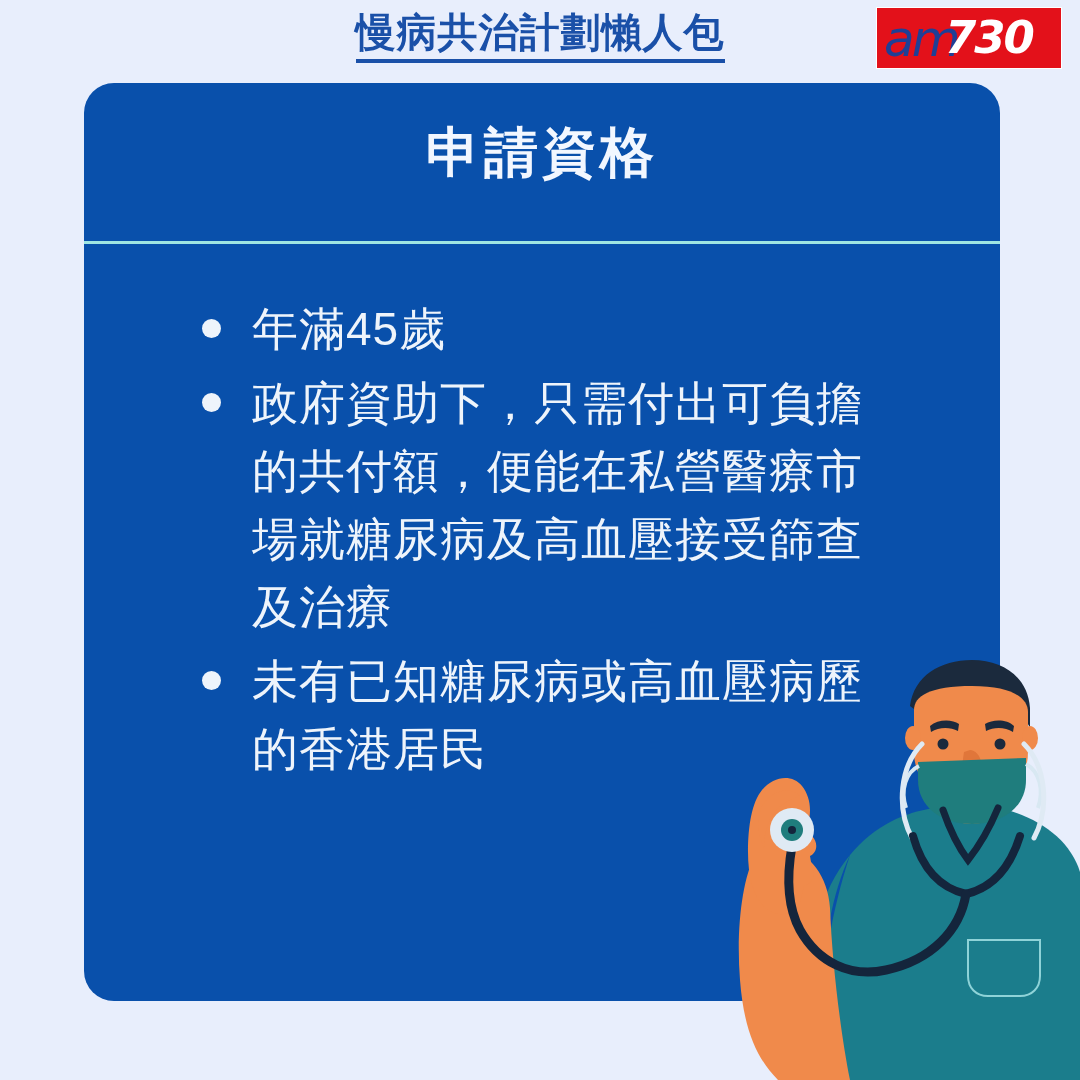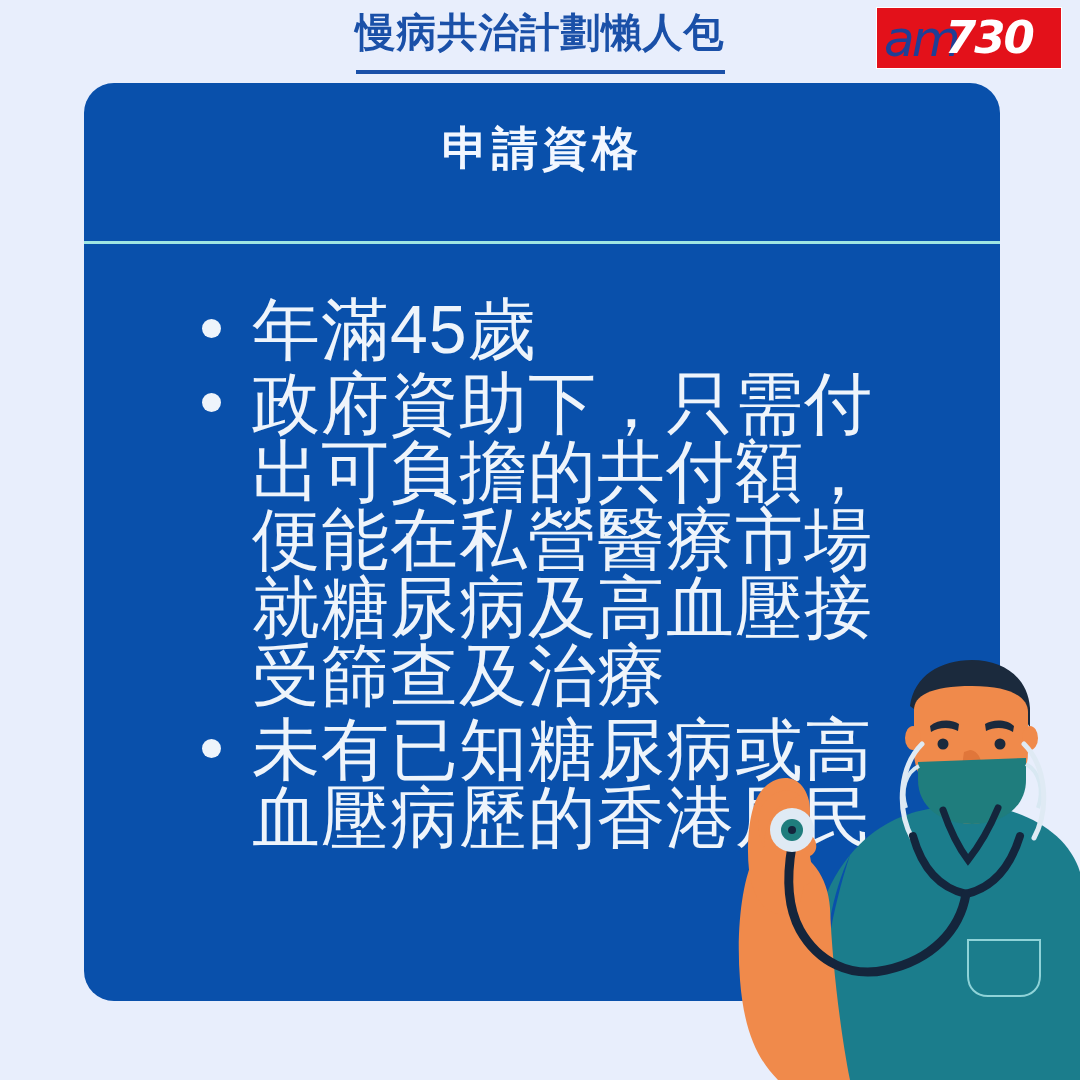--- a/index.html
+++ b/index.html
@@ -32,21 +32,21 @@
     text-align: center;
     font-size: 40px;
     font-weight: bold;
     color: #1a50a8;
     letter-spacing: 1px;
     line-height: 1;
     white-space: nowrap;
   }
   #page-title span {
     border-bottom: 4px solid #1a50a8;
-    padding-bottom: 16px;
+    padding-bottom: 5px;
   }
 
   
   #logo {
     position: absolute;
     right: 18px;
     top: 7px;
     width: 186px;
     height: 62px;
     background: #e3111a;
@@ -91,21 +91,21 @@
     overflow: hidden;
     z-index: 10;
   }
   #card-heading {
     position: absolute;
     left: 0;
     top: 42px;
     width: 916px;
     text-align: center;
     color: #f2f7ff;
-    font-size: 46px;
+    font-size: 54px;
     font-weight: bold;
     letter-spacing: 4px;
     line-height: 1;
   }
   #card-divider {
     position: absolute;
     left: 0;
     top: 158px;
     width: 916px;
     height: 3px;
@@ -128,21 +128,21 @@
     position: absolute;
     left: 8px;
     top: 24px;
     width: 19px;
     height: 19px;
     border-radius: 50%;
     background: #eef4fb;
   }
   .bullet-text {
     color: #eef4fb;
-    font-size: 68px;
+    font-size: 46px;
     line-height: 68px;
     letter-spacing: 1px;
     font-weight: normal;
   }
 
   
   #doctor {
     position: absolute;
     left: 700px;
     top: 640px;

